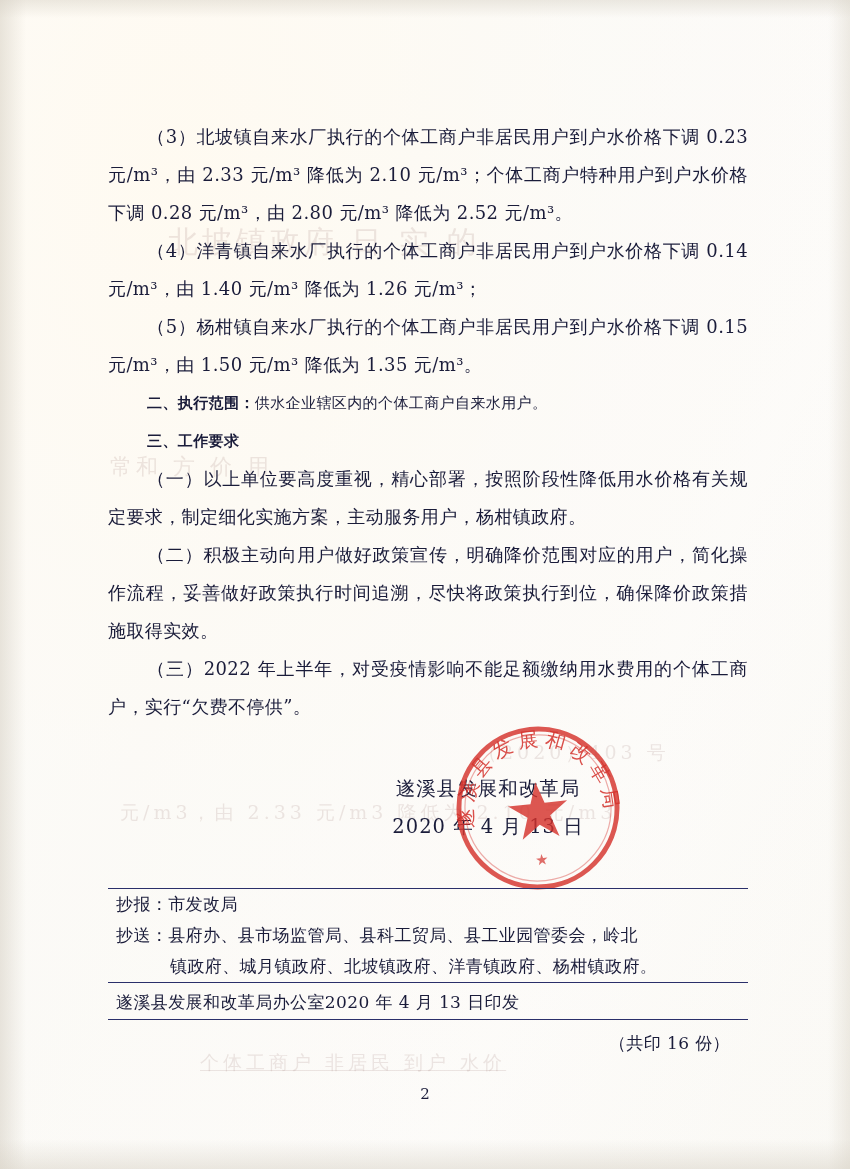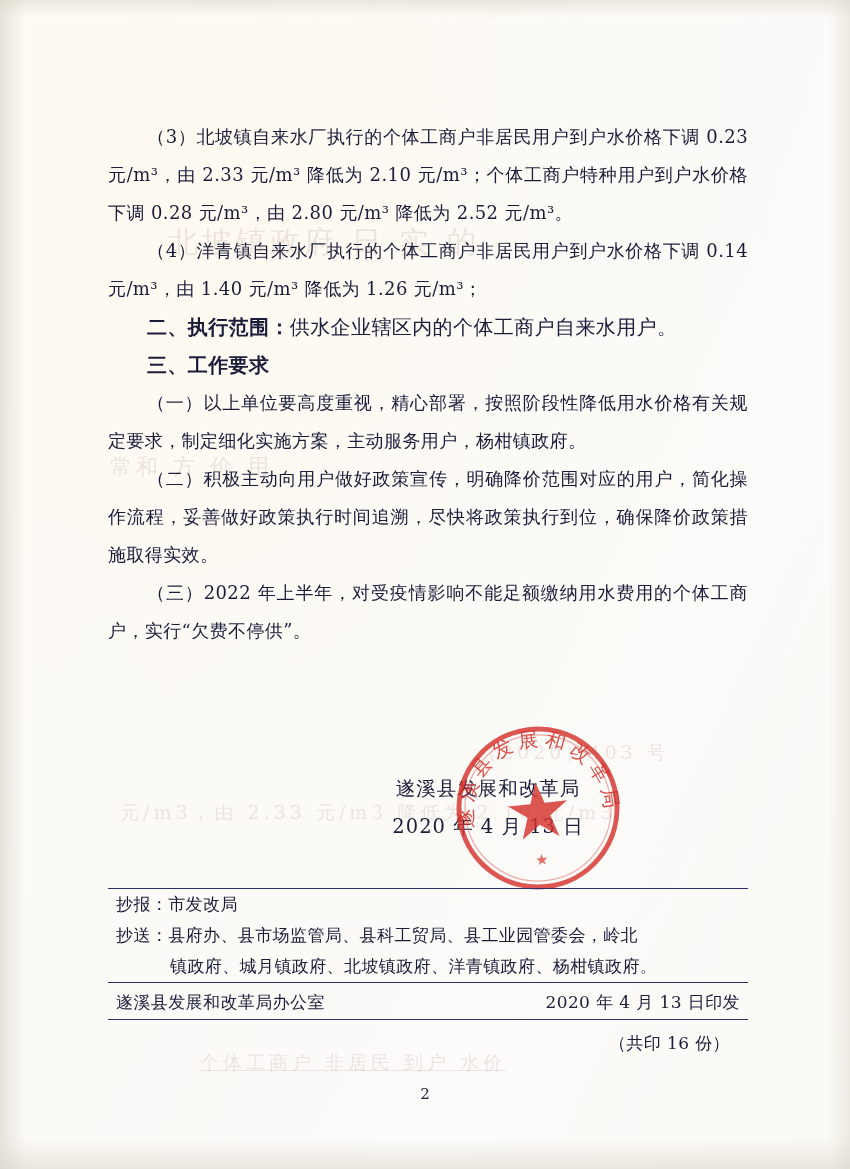--- a/index.html
+++ b/index.html
@@ -68,21 +68,21 @@
     line-height: 38px;
     color: #1a1c3a;
     text-align: justify;
     letter-spacing: 0.4px;
     margin: 0 0 0 0;
     text-justify: inter-ideograph;
   }
   .indent { text-indent: 39px; }
 
   .sec-head {
-    font-size: 20px;
+    font-size: 15px;
     line-height: 38px;
     color: #1a1c3a;
     letter-spacing: 0.4px;
     text-indent: 39px;
     font-weight: bold;
   }
   .sec-head .normal { font-weight: normal; }
 
   .sign-block {
     position: absolute;
@@ -130,21 +130,20 @@
     color: #1a1c3a;
     letter-spacing: 0.4px;
     padding-left: 8px;
   }
   .cc-hang {
     padding-left: 62px;
     text-indent: 0;
   }
   .foot-row {
     display: flex;
-    justify-content: space-between;
     font-size: 17px;
     line-height: 34px;
     color: #1a1c3a;
     letter-spacing: 0.4px;
     padding: 2px 8px 0 8px;
   }
   .copies {
     text-align: right;
     font-size: 17px;
     line-height: 34px;
@@ -175,20 +174,21 @@
 
   <div class="bleed" style="left:168px; top:222px; font-size:30px;">北坡镇政府 日 实 的</div>
   <div class="bleed" style="left:110px; top:452px; font-size:22px;">常和 方 价 用</div>
   <div class="bleed" style="left:478px; top:740px; font-size:19px;">（2020）403 号</div>
   <div class="bleed" style="left:120px; top:800px; font-size:19px;">元/m3，由 2.33 元/m3 降低为 2.10 元/m3</div>
   <div class="bleed" style="left:200px; top:1050px; font-size:19px;text-decoration:underline;">个体工商户 非居民 到户 水价</div>
 
   <div class="content">
     <p class="para indent">（3）北坡镇自来水厂执行的个体工商户非居民用户到户水价格下调 0.23 元/m³，由 2.33 元/m³ 降低为 2.10 元/m³；个体工商户特种用户到户水价格下调 0.28 元/m³，由 2.80 元/m³ 降低为 2.52 元/m³。</p>
     <p class="para indent">（4）洋青镇自来水厂执行的个体工商户非居民用户到户水价格下调 0.14 元/m³，由 1.40 元/m³ 降低为 1.26 元/m³；</p>
+    <p class="para indent">（5）杨柑镇自来水厂执行的个体工商户非居民用户到户水价格下调 0.15 元/m³，由 1.50 元/m³ 降低为 1.35 元/m³。</p>
 
     <div class="sec-head">
       <span>二、执行范围：</span><span class="normal">供水企业辖区内的个体工商户自来水用户。</span>
     </div>
 
     <div class="sec-head">三、工作要求</div>
 
     <p class="para indent">（一）以上单位要高度重视，精心部署，按照阶段性降低用水价格有关规定要求，制定细化实施方案，主动服务用户，杨柑镇政府。</p>
     <p class="para indent">（二）积极主动向用户做好政策宣传，明确降价范围对应的用户，简化操作流程，妥善做好政策执行时间追溯，尽快将政策执行到位，确保降价政策措施取得实效。</p>
     <p class="para indent">（三）2022 年上半年，对受疫情影响不能足额缴纳用水费用的个体工商户，实行“欠费不停供”。</p>

